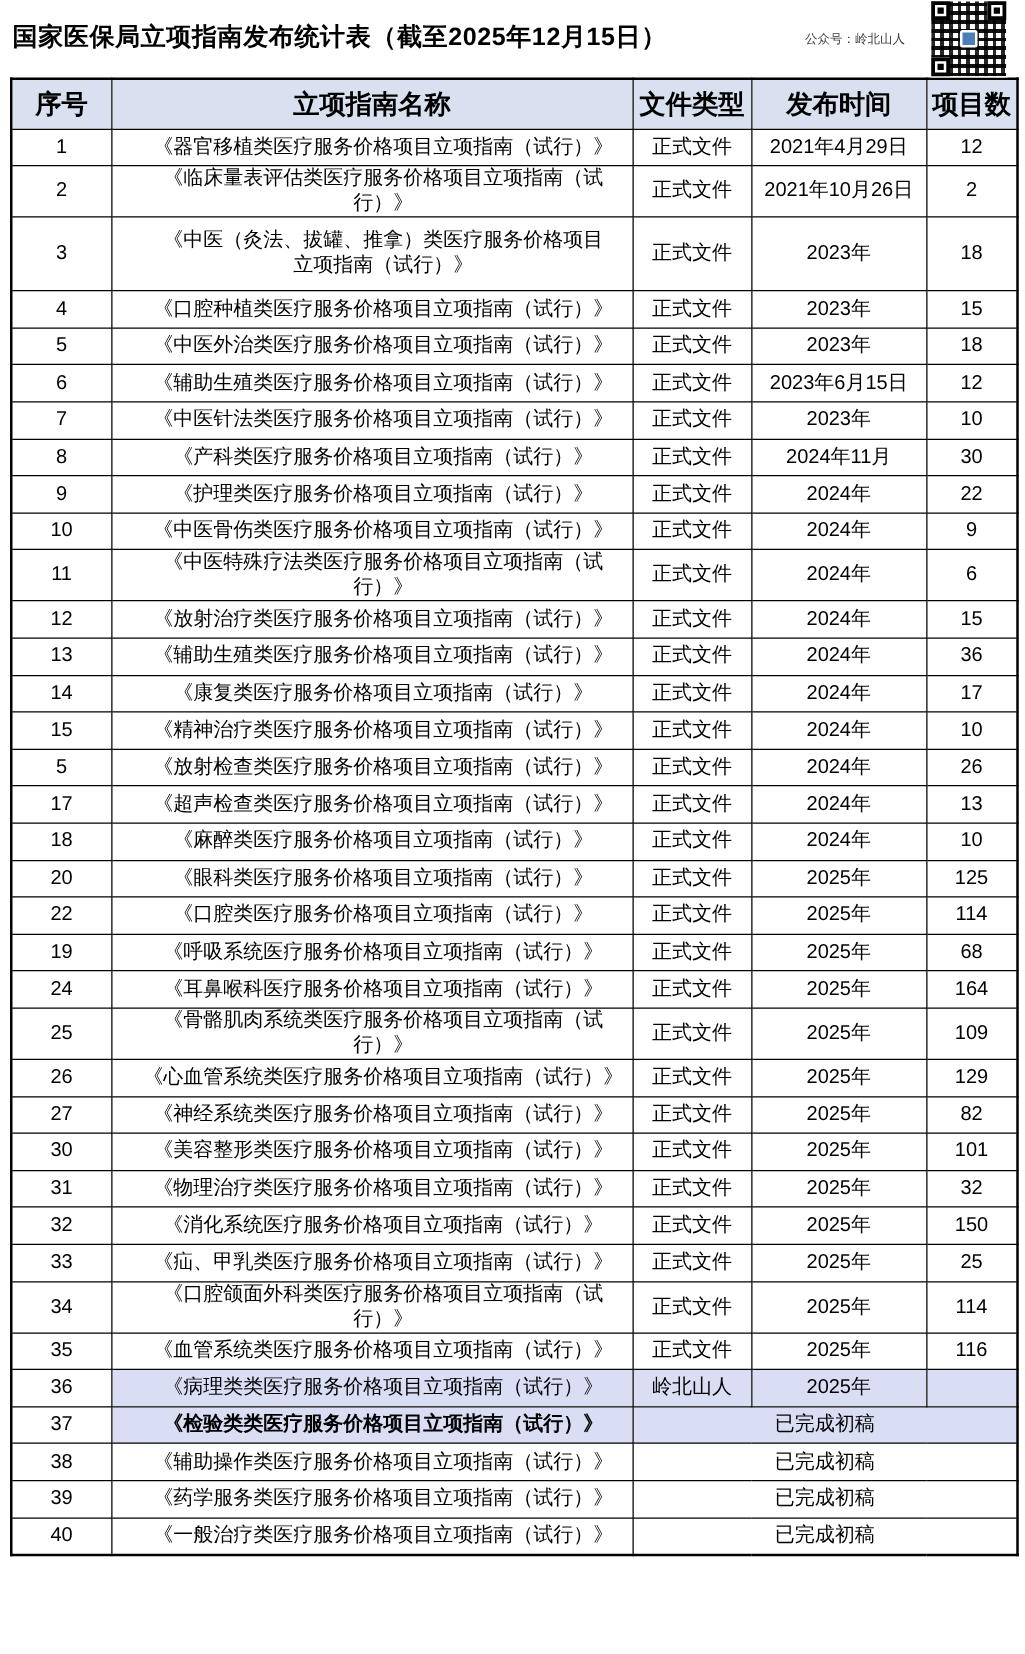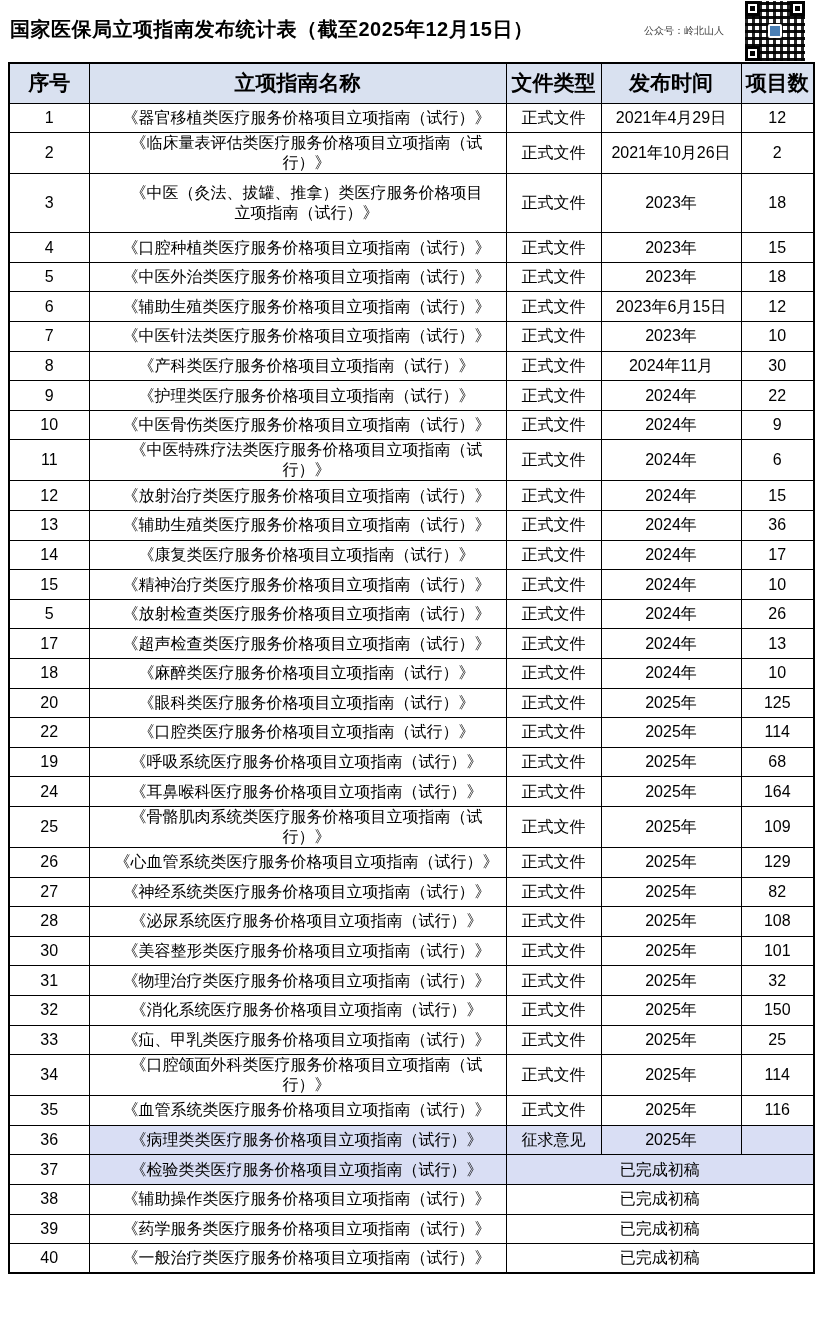--- a/index.html
+++ b/index.html
@@ -47,21 +47,21 @@
     text-align:center;vertical-align:middle;
     padding:0 2px;overflow:hidden;
   }
   th{
     background:var(--header-bg);
     height:40px;font-size:21px;font-weight:bold;
   }
   td{height:29.6px;font-size:16px;line-height:1.25;}
   tr.tall td{height:59.2px;}
   td.c-name{white-space:pre-line;padding-left:20px;}
-  td.b{font-weight:normal;}
+  td.b{font-weight:bold;}
   td.hl{background:var(--highlight-bg);}
 </style>
 </head>
 <body>
 
 <div class="topbar">
   <div class="title">国家医保局立项指南发布统计表（截至2025年12月15日）</div>
   <div class="credit">公众号：岭北山人</div>
   <div class="qr">
     <div class="f tl"></div>
@@ -259,27 +259,20 @@
         <td class="c-count">129</td>
       </tr>
       <tr>
         <td class="c-no">27</td>
         <td class="c-name">《神经系统类医疗服务价格项目立项指南（试行）》</td>
         <td class="c-type">正式文件</td>
         <td class="c-date">2025年</td>
         <td class="c-count">82</td>
       </tr>
       <tr>
-        <td class="c-no">28</td>
-        <td class="c-name">《泌尿系统医疗服务价格项目立项指南（试行）》</td>
-        <td class="c-type">正式文件</td>
-        <td class="c-date">2025年</td>
-        <td class="c-count">108</td>
-      </tr>
-      <tr>
         <td class="c-no">30</td>
         <td class="c-name">《美容整形类医疗服务价格项目立项指南（试行）》</td>
         <td class="c-type">正式文件</td>
         <td class="c-date">2025年</td>
         <td class="c-count">101</td>
       </tr>
       <tr>
         <td class="c-no">31</td>
         <td class="c-name">《物理治疗类医疗服务价格项目立项指南（试行）》</td>
         <td class="c-type">正式文件</td>
@@ -310,21 +303,21 @@
       <tr>
         <td class="c-no">35</td>
         <td class="c-name">《血管系统类医疗服务价格项目立项指南（试行）》</td>
         <td class="c-type">正式文件</td>
         <td class="c-date">2025年</td>
         <td class="c-count">116</td>
       </tr>
       <tr>
         <td class="c-no">36</td>
         <td class="c-name hl">《病理类类医疗服务价格项目立项指南（试行）》</td>
-        <td class="c-type hl">征求意见</td>
+        <td class="c-type hl">岭北山人</td>
         <td class="c-date hl">2025年</td>
         <td class="c-count hl"></td>
       </tr>
       <tr>
         <td class="c-no">37</td>
         <td class="c-name hl b">《检验类类医疗服务价格项目立项指南（试行）》</td>
         <td class="c-status hl" colspan="3">已完成初稿</td>
       </tr>
       <tr>
         <td class="c-no">38</td>

